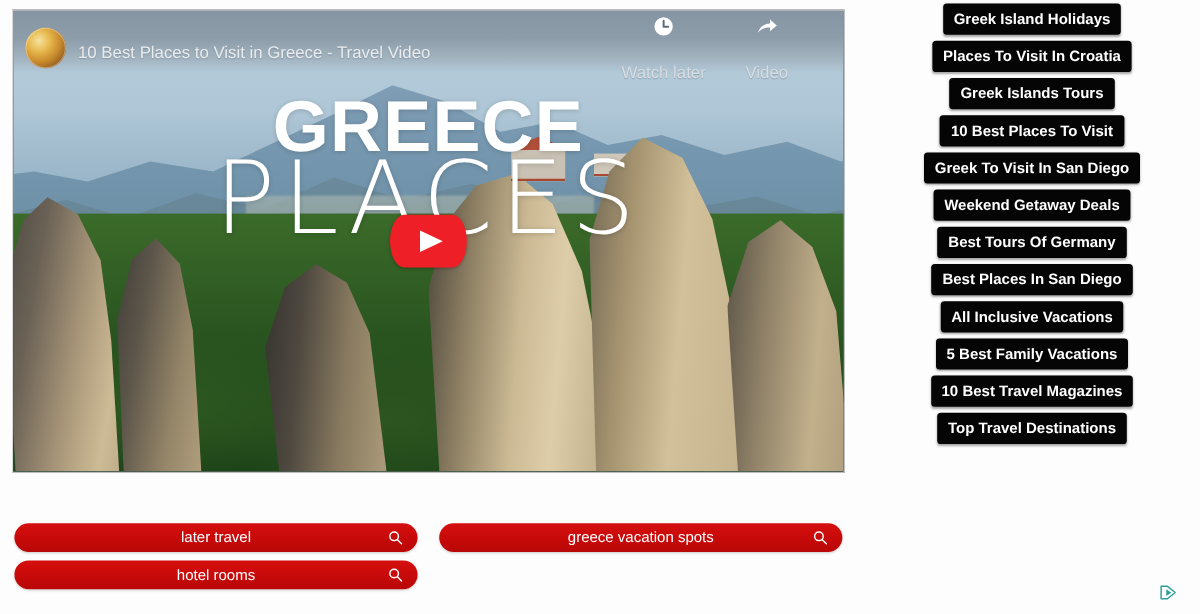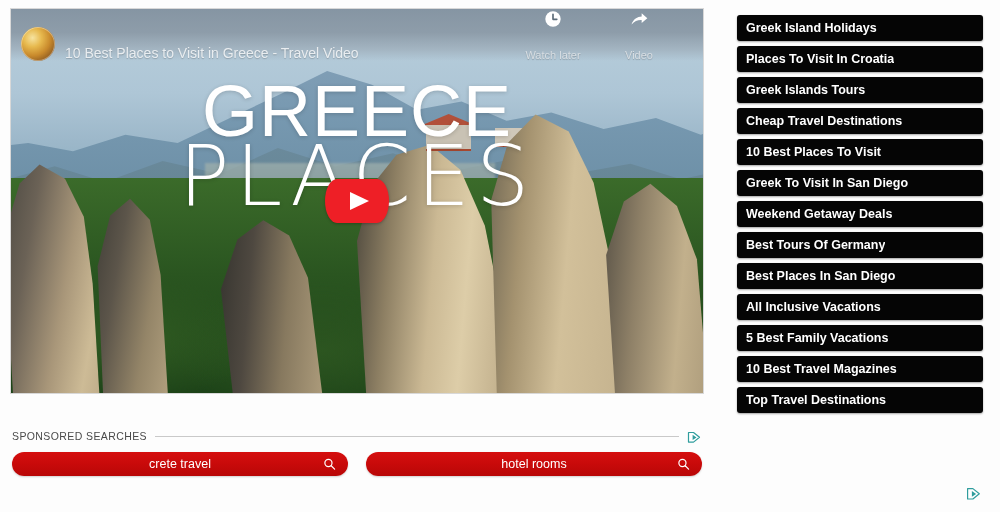--- a/index.html
+++ b/index.html
@@ -154,22 +154,22 @@
     position: absolute;
     left: 0;
     top: 18%;
     width: 100%;
     text-align: center;
     color: #ffffff;
     line-height: .92;
     pointer-events: none;
   }
   .overlay-greece {
-    font-size: 72px;
-    font-weight: 400;
+    font-size: 60px;
+    font-weight: 700;
     letter-spacing: 1px;
     font-family: "Liberation Sans", sans-serif;
     text-shadow: 0 1px 4px rgba(0,0,0,.18);
   }
   .overlay-places {
     font-size: 84px;
     font-weight: 300;
     letter-spacing: 6px;
     font-family: "DejaVu Sans", sans-serif;
     margin-top: -6px;
@@ -201,21 +201,21 @@
 
   
   .video-topbar {
     position: absolute;
     left: 0;
     top: 0;
     width: 100%;
     height: 52px;
     background: linear-gradient(180deg, rgba(129,144,158,.92) 0%, rgba(136,150,163,.88) 45%, rgba(150,163,175,.55) 78%, rgba(160,172,182,0) 100%);
     display: flex;
-    align-items: flex-end;
+    align-items: center;
     box-sizing: border-box;
     padding: 8px 10px 0 10px;
   }
   .channel-avatar {
     width: 34px;
     height: 34px;
     border-radius: 50%;
     flex: 0 0 auto;
     margin-top: 1px;
     background:
@@ -250,21 +250,21 @@
     cursor: pointer;
     width: 60px;
   }
   .topbar-action .ticon {
     width: 20px;
     height: 20px;
     display: block;
   }
   .topbar-action .tlabel {
     color: #d8dee3;
-    font-size: 11px;
+    font-size: 14px;
     margin-top: 20px;
     white-space: nowrap;
     text-shadow: 0 1px 1px rgba(0,0,0,.2);
   }
 
   
   .sponsored {
     position: absolute;
     left: 2px;
     top: 420px;
@@ -326,25 +326,26 @@
     top: 50%;
     transform: translateY(-50%);
     width: 13px;
     height: 13px;
   }
 
   
   .sidebar {
     position: absolute;
     left: 737px;
-    top: 15px;
+    top: 3px;
     width: 246px;
     display: flex;
     flex-direction: column;
     gap: 5px;
+    align-items: center;
   }
   .sidebar-link {
     height: 26px;
     background: #050505;
     border-radius: 3px;
     display: flex;
     align-items: center;
     padding: 0 9px;
     box-sizing: border-box;
     cursor: pointer;
@@ -423,44 +424,43 @@
             </span>
             <span class="tlabel">Video</span>
           </div>
 
         </div>
       </div>
     </div>
 
     <div class="sponsored">
 
-      <div class="sponsored-head">
-        <span class="sponsored-label">SPONSORED SEARCHES</span>
-        <span class="sponsored-rule"></span>
-        <span class="adchoices">
-          <svg viewBox="0 0 15 13" width="15" height="13">
-            <path d="M1.5 1.5h5l6 4.8-6 4.8h-5z" fill="#ffffff" stroke="#2f9d9d" stroke-width="1.2" stroke-linejoin="round"></path>
-            <path d="M5.6 3.8l3.9 2.6-3.9 2.6z" fill="#2f9d9d"></path>
-          </svg>
-        </span>
-      </div>
 
       <div class="sponsored-grid">
 
         <div class="search-pill">
-          <span class="pill-text">crete travel</span>
+          <span class="pill-text">later travel</span>
           <span class="pill-search-icon">
             <svg viewBox="0 0 16 16" width="13" height="13">
               <circle cx="6.7" cy="6.7" r="4.4" fill="none" stroke="#ffffff" stroke-width="1.5"></circle>
               <line x1="10.1" y1="10.1" x2="14.3" y2="14.3" stroke="#ffffff" stroke-width="1.5" stroke-linecap="round"></line>
             </svg>
           </span>
         </div>
 
 
+        <div class="search-pill">
+          <span class="pill-text">greece vacation spots</span>
+          <span class="pill-search-icon">
+            <svg viewBox="0 0 16 16" width="13" height="13">
+              <circle cx="6.7" cy="6.7" r="4.4" fill="none" stroke="#ffffff" stroke-width="1.5"></circle>
+              <line x1="10.1" y1="10.1" x2="14.3" y2="14.3" stroke="#ffffff" stroke-width="1.5" stroke-linecap="round"></line>
+            </svg>
+          </span>
+        </div>
 
         <div class="search-pill">
           <span class="pill-text">hotel rooms</span>
           <span class="pill-search-icon">
             <svg viewBox="0 0 16 16" width="13" height="13">
               <circle cx="6.7" cy="6.7" r="4.4" fill="none" stroke="#ffffff" stroke-width="1.5"></circle>
               <line x1="10.1" y1="10.1" x2="14.3" y2="14.3" stroke="#ffffff" stroke-width="1.5" stroke-linecap="round"></line>
             </svg>
           </span>
         </div>
@@ -474,23 +474,20 @@
     <div class="sidebar-link">
         <span class="sidebar-link-label">Greek Island Holidays</span>
       </div>
     <div class="sidebar-link">
         <span class="sidebar-link-label">Places To Visit In Croatia</span>
       </div>
     <div class="sidebar-link">
         <span class="sidebar-link-label">Greek Islands Tours</span>
       </div>
     <div class="sidebar-link">
-        <span class="sidebar-link-label">Cheap Travel Destinations</span>
-      </div>
-    <div class="sidebar-link">
         <span class="sidebar-link-label">10 Best Places To Visit</span>
       </div>
     <div class="sidebar-link">
         <span class="sidebar-link-label">Greek To Visit In San Diego</span>
       </div>
     <div class="sidebar-link">
         <span class="sidebar-link-label">Weekend Getaway Deals</span>
       </div>
     <div class="sidebar-link">
         <span class="sidebar-link-label">Best Tours Of Germany</span>

